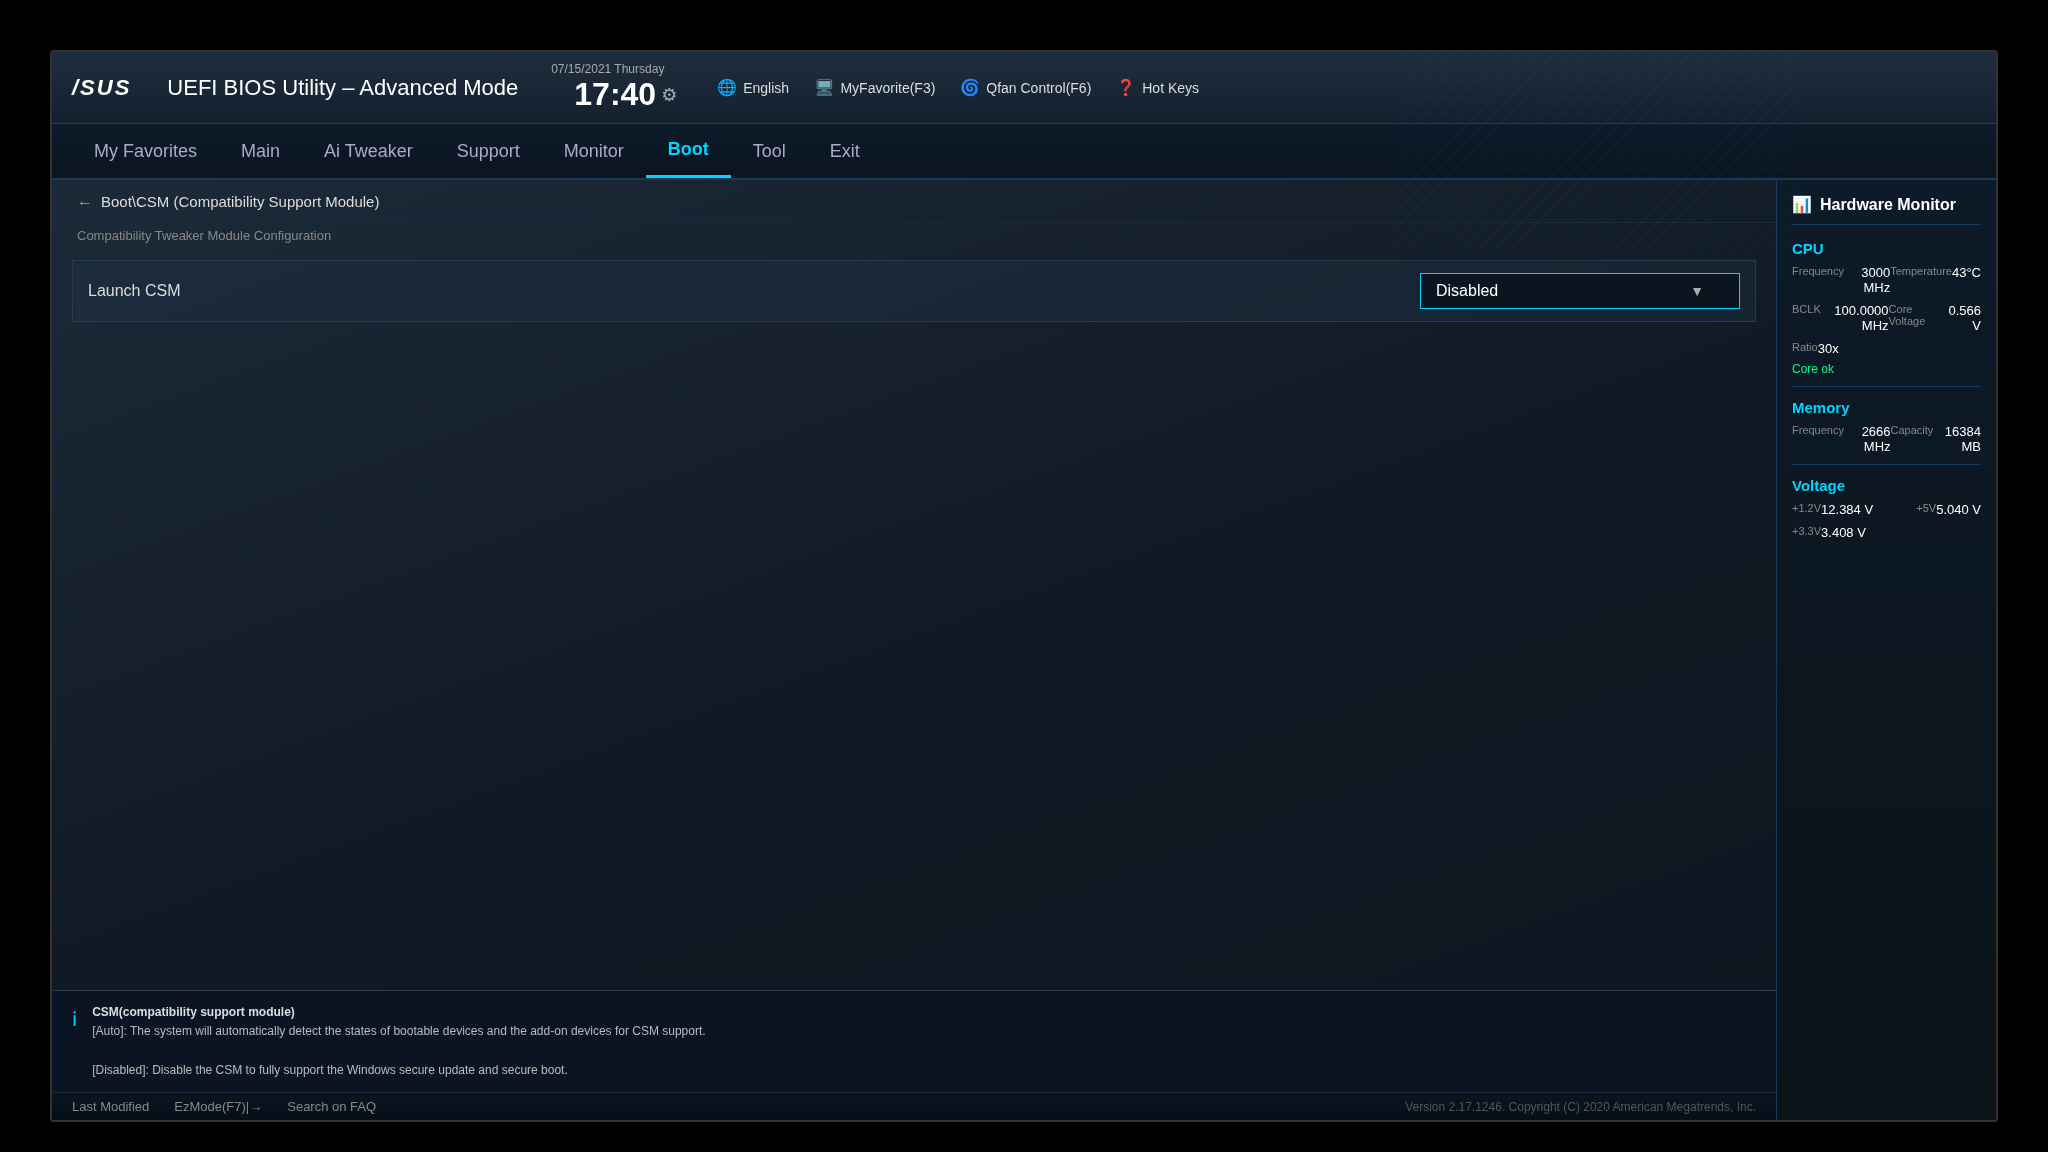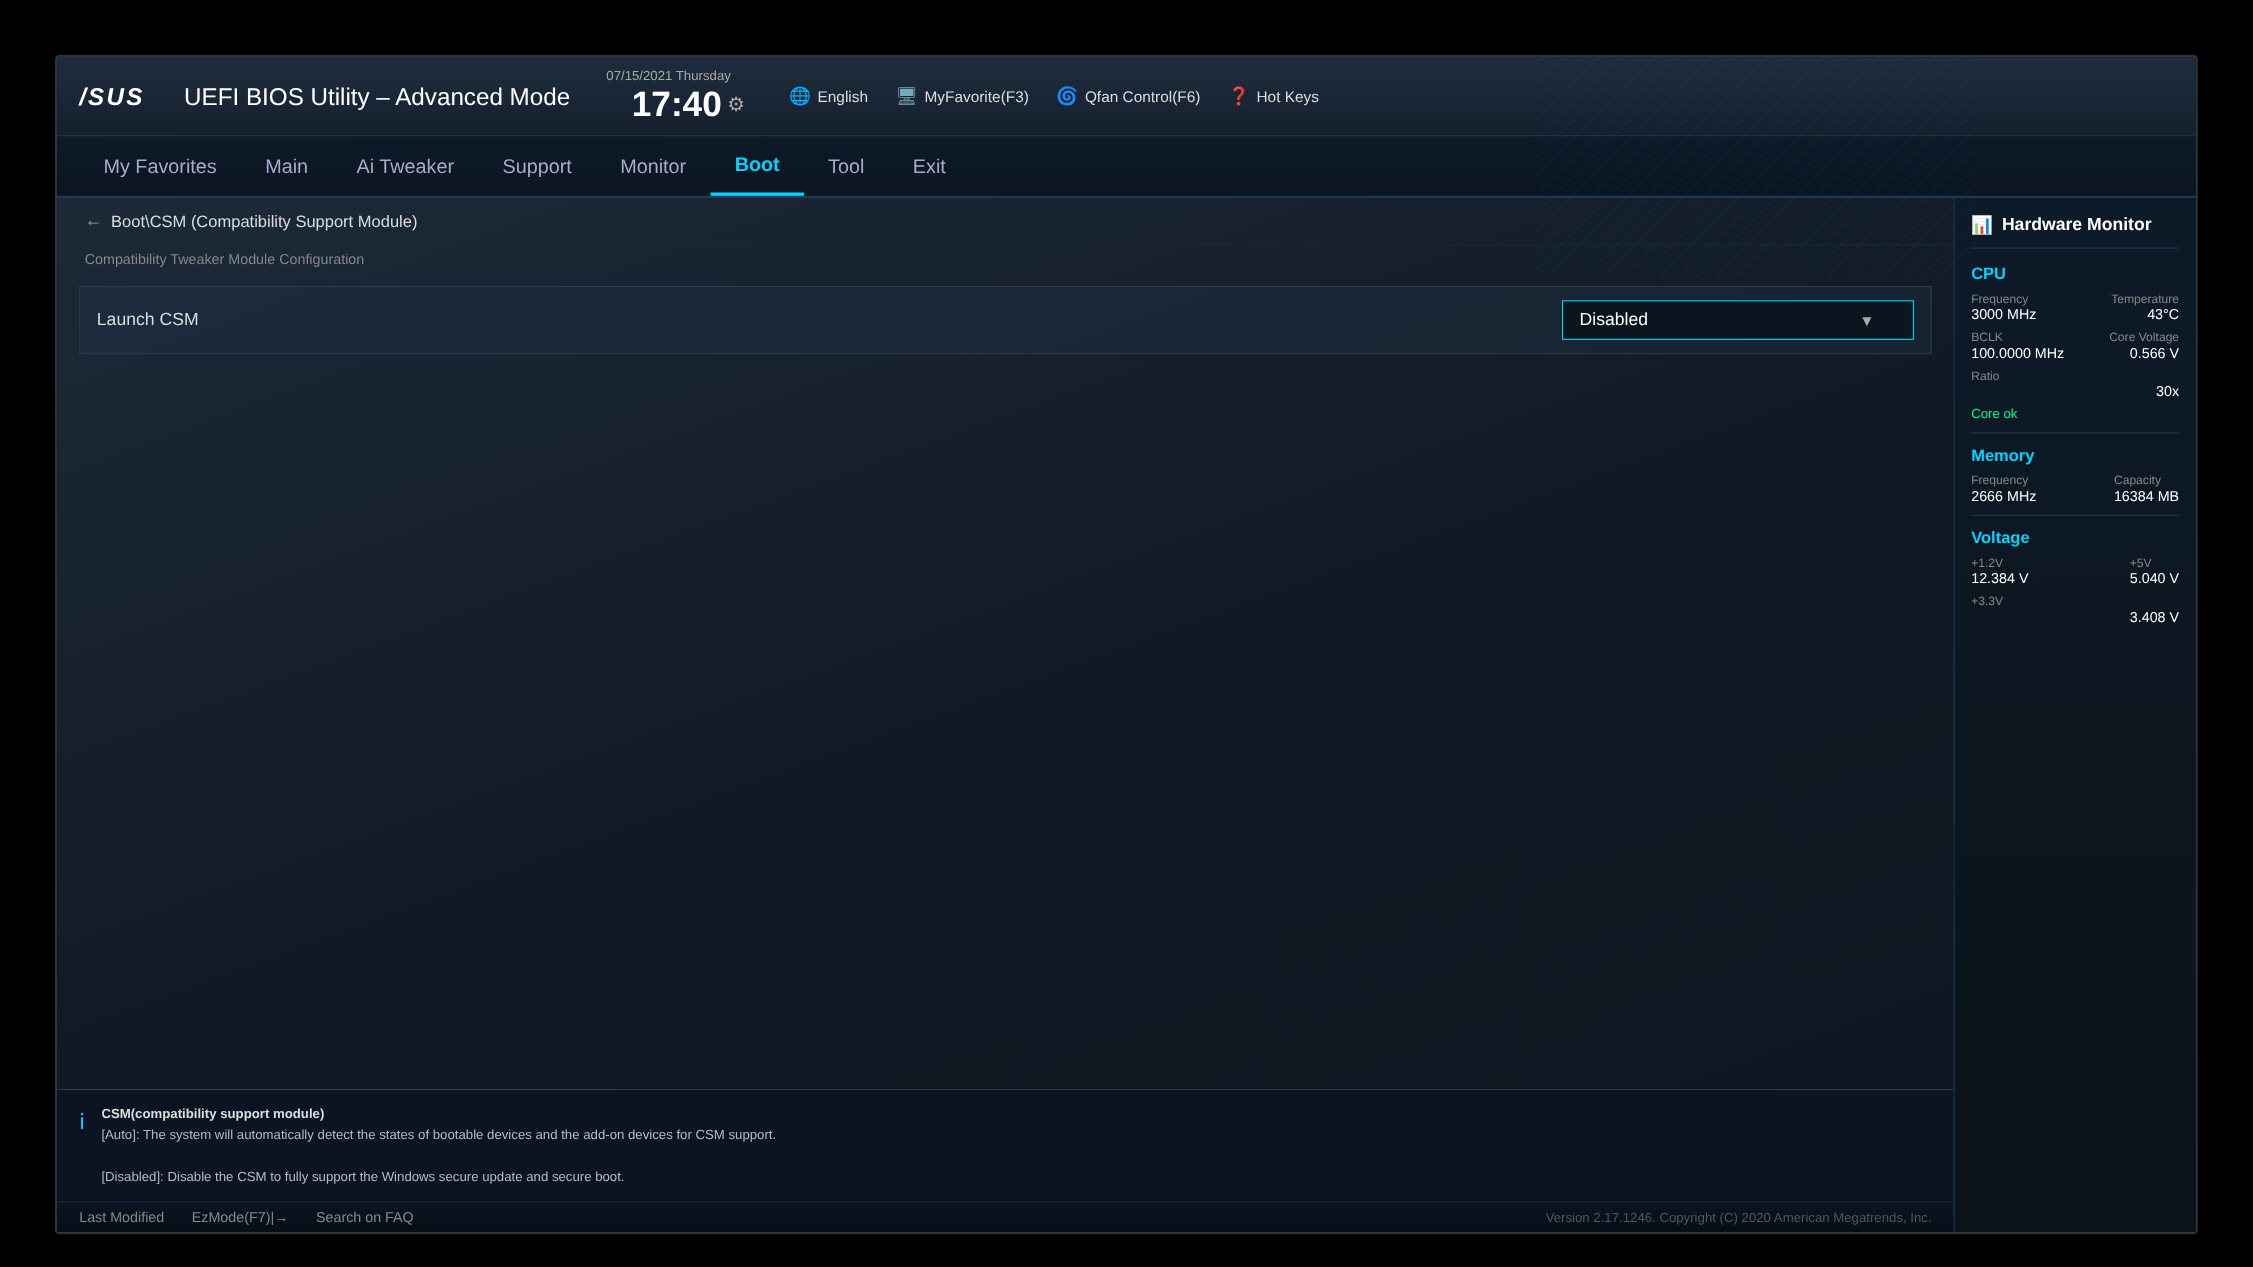--- a/index.html
+++ b/index.html
@@ -309,21 +309,20 @@
     }
 
     .hw-divider {
       border: none;
       border-top: 1px solid #1a3a5a;
       margin: 10px 0;
     }
 
     .hw-col {
       display: flex;
-      flex-direction: column;
     }
 
     .hw-col-label {
       color: #888;
       font-size: 11px;
     }
 
     .hw-col-value {
       color: #fff;
       font-size: 13px;

